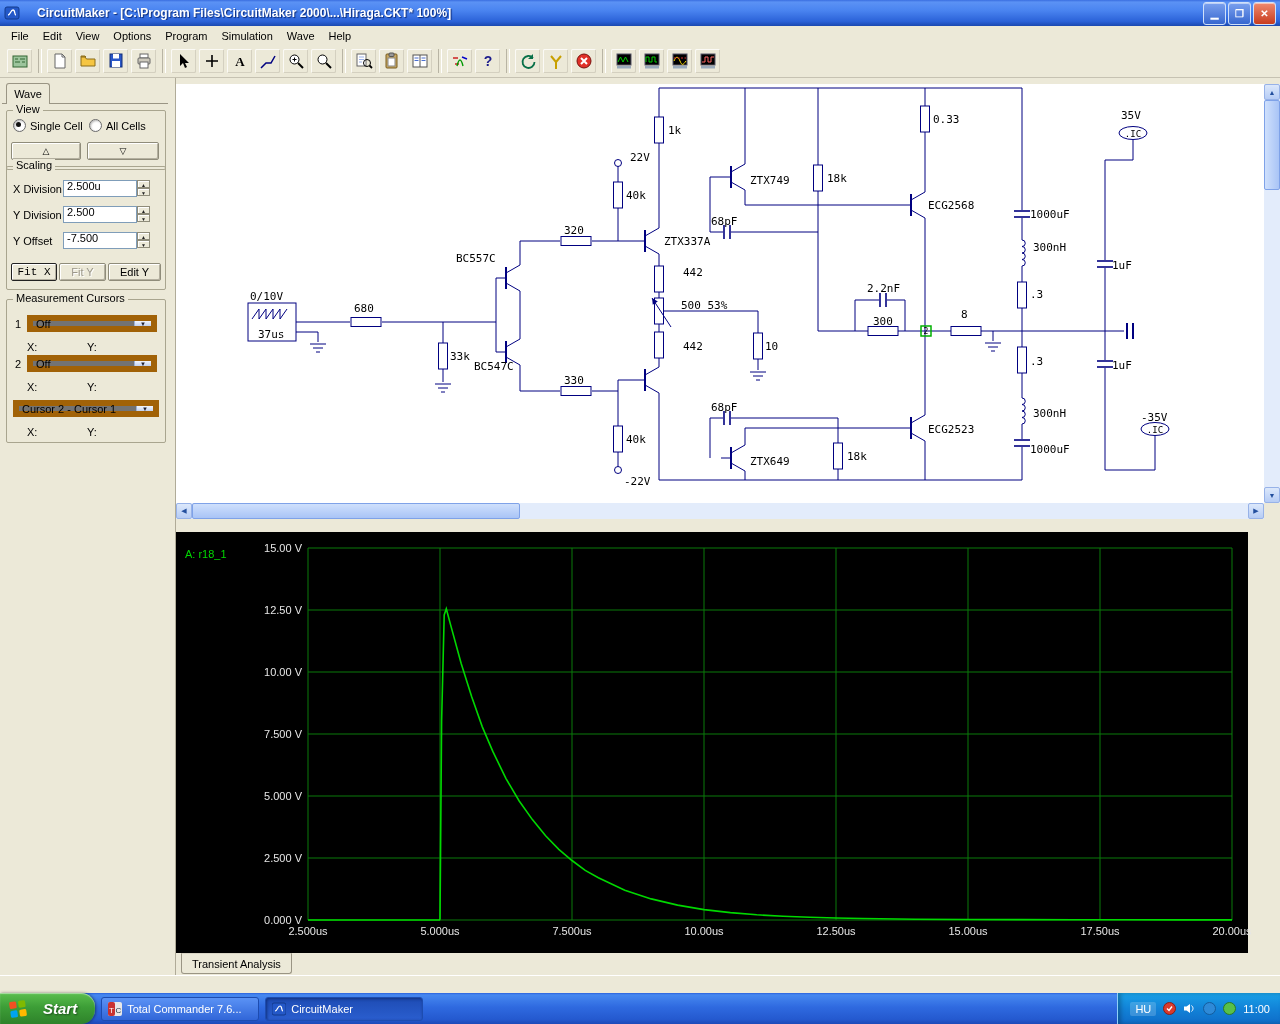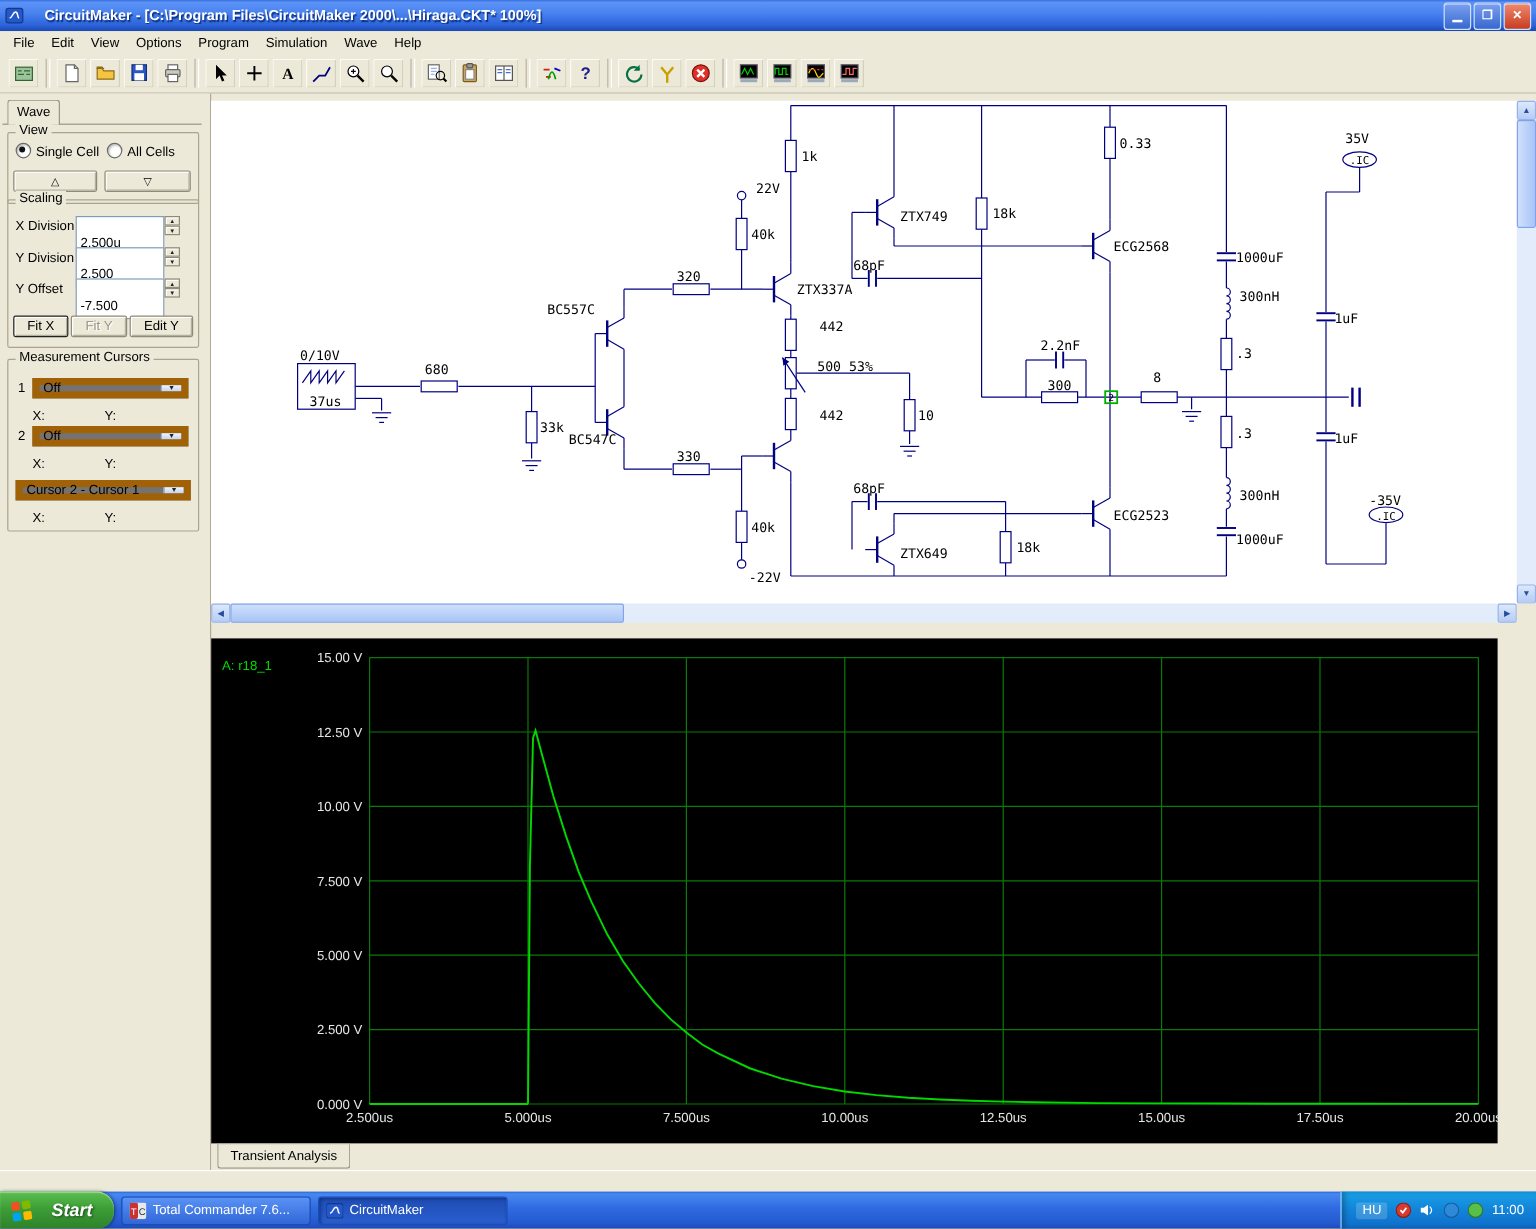--- a/index.html
+++ b/index.html
@@ -23,21 +23,21 @@
   .left-panel{position:absolute;left:0;top:78px;width:176px;height:897px;background:#ece9d8;border-right:1px solid #b0ab98;box-sizing:border-box;}
   .panel-tab{position:absolute;left:6px;top:5px;width:42px;height:20px;background:#ece9d8;border:1px solid #9a9584;border-bottom:none;border-radius:3px 3px 0 0;display:flex;align-items:center;justify-content:center;z-index:2;}
   .panel-line{position:absolute;left:2px;top:25px;width:166px;border-top:1px solid #9a9584;}
   .group{position:absolute;border:1px solid #a9a58f;border-radius:2px;}
   .group-title{position:absolute;top:-8px;left:6px;background:#ece9d8;padding:0 3px;white-space:nowrap;}
   .radio{width:11px;height:11px;border:1px solid #6a6a6a;border-radius:50%;background:#fff;display:inline-block;vertical-align:-2px;margin-right:4px;box-shadow:inset 1px 1px 2px #b8b8b8;}
   .radio.checked::after{content:"";display:block;width:5px;height:5px;margin:2px;background:#111;border-radius:50%;}
   .btn{background:#ece9d8;border:1px solid #8f8c7a;border-radius:2px;box-shadow:inset 1px 1px 0 #ffffff, inset -1px -1px 0 #b4b0a0;display:flex;align-items:center;justify-content:center;box-sizing:border-box;}
   .btn.default{border:1px solid #222222;}
   .btn.disabled{color:#9b978a;text-shadow:1px 1px 0 #fff;}
-  .field{background:#fff;border:1px solid #7f9db9;display:flex;align-items:flex-start;padding:16px 3px;box-sizing:border-box;}
+  .field{background:#fff;border:1px solid #7f9db9;display:flex;align-items:flex-end;padding:4px 3px;box-sizing:border-box;}
   .spinner{display:flex;flex-direction:column;width:13px;box-sizing:border-box;}
   .spin-btn{height:8px;font-size:5px;line-height:8px;text-align:center;background:#ece9d8;border:1px solid #8f8c7a;box-shadow:inset 1px 1px 0 #fff;color:#222;box-sizing:border-box;}
   .combo{background:#737373;border:6px solid #a16207;display:flex;align-items:center;box-sizing:border-box;}
   .combo-val{flex:1;padding-left:3px;white-space:nowrap;overflow:hidden;}
   .combo-arrow{width:16px;align-self:stretch;display:flex;align-items:center;justify-content:center;font-size:6px;background:linear-gradient(180deg,#f2f6fd,#c4d3ef);border-left:1px solid #9ab1d8;color:#223;}
   .plabel{position:absolute;white-space:nowrap;}
   
   .schem-pane{position:absolute;left:176px;top:84px;width:1088px;height:419px;background:#fff;}
   .sb-h{position:absolute;left:176px;top:503px;width:1088px;height:16px;background:#e3ecfb;}
   .sb-v{position:absolute;left:1264px;top:84px;width:16px;height:419px;background:#e3ecfb;}
@@ -280,21 +280,21 @@
           <div class="spin-btn">▼</div>
         </div>
       <span class="plabel" style="left:6px;top:68px;">Y Offset</span>
       <div class="field" style="position:absolute;left:56px;top:65px;width:74px;height:17px;">
           <span>-7.500</span>
         </div>
       <div class="spinner" style="position:absolute;left:130px;top:65px;height:17px;">
           <div class="spin-btn">▲</div>
           <div class="spin-btn">▼</div>
         </div>
-      <div class="btn default" style="position:absolute;left:4px;top:96px;width:46px;height:18px;">Fit X</div>
+      <div class="btn default" style="position:absolute;left:4px;top:96px;width:46px;height:18px;font-family:Liberation Mono, monospace;">Fit X</div>
       <div class="btn disabled" style="position:absolute;left:52px;top:96px;width:47px;height:18px;">Fit Y</div>
       <div class="btn" style="position:absolute;left:101px;top:96px;width:53px;height:18px;">Edit Y</div>
     </div>
 
     <div class="group" style="left:6px;top:221px;width:158px;height:142px;">
       <span class="group-title">Measurement Cursors</span>
       <span class="plabel" style="left:8px;top:18px;">1</span>
       <div class="combo" style="position:absolute;left:20px;top:15px;width:130px;height:17px;">
           <span class="combo-val">Off</span>
           <span class="combo-arrow">▼</span>

